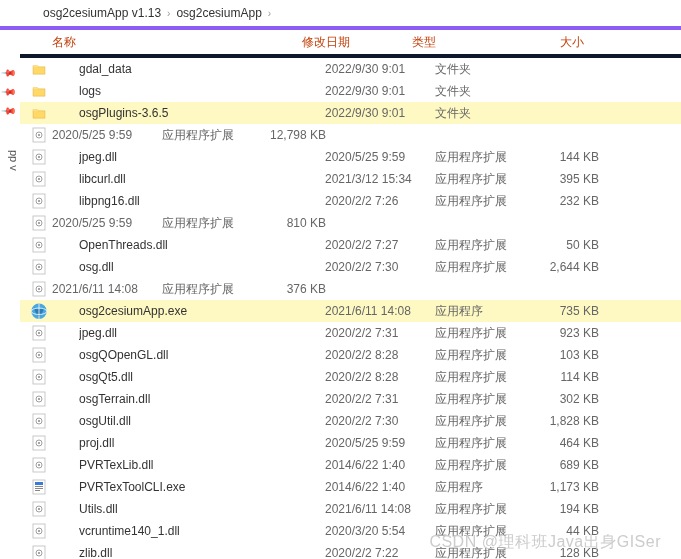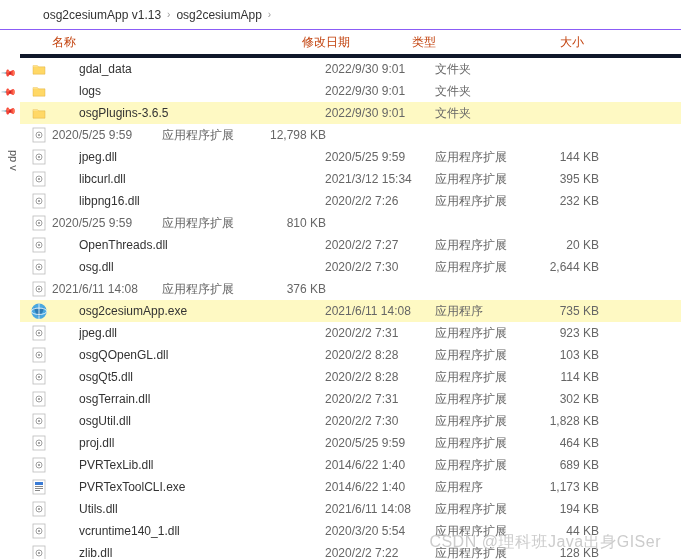--- a/index.html
+++ b/index.html
@@ -1,17 +1,17 @@
 <!DOCTYPE html>
 <html><head>
 <meta charset="utf-8">
 <style>
 * { margin: 0; padding: 0; box-sizing: border-box; }
 body { font-family: "Microsoft YaHei", "Segoe UI", sans-serif; font-size: 12px; background: #fff; color: #333; width: 681px; height: 559px; overflow: hidden; position: relative; }
-.breadcrumb { display: flex; align-items: center; height: 30px; padding: 0 8px 0 40px; border-bottom: 1px solid #8b5cf6; color: #333; }
+.breadcrumb { display: flex; align-items: center; height: 30px; padding: 0 8px 0 40px; border-bottom: 4px solid #8b5cf6; color: #333; }
 .breadcrumb .crumb { padding: 0 3px; cursor: pointer; }
 .breadcrumb .sep { margin: 0 3px; color: #999; font-size: 10px; }
 .main { display: flex; height: calc(100% - 50px); }
 .sidebar { width: 20px; padding-top: 30px; }
 .pin { display: block; margin: 8px 3px; color: #888; font-size: 10px; transform: rotate(45deg); }
 .side-label { position: absolute; left: 0; top: 150px; writing-mode: vertical-rl; font-size: 11px; color: #555; width: 20px; }
 .content { flex: 1; }
 .headers { display: flex; align-items: center; height: 28px; border-bottom: 4px solid #0f172a; color: #c2410c; padding-left: 28px; }
 .headers .col { padding: 0 4px; }
 .col-name { flex: 0 0 250px; }
@@ -158,21 +158,21 @@
           <span class="icon dll-icon">
             <svg viewBox="0 0 14 16">
               <rect x="1" y="1" width="12" height="14" fill="#fff" stroke="#bbb" stroke-width="0.8"></rect>
               <circle cx="7" cy="8" r="3" fill="none" stroke="#888" stroke-width="0.8"></circle>
               <circle cx="7" cy="8" r="1" fill="#888"></circle>
             </svg>
           </span>
           <span class="name">OpenThreads.dll</span>
           <span class="date">2020/2/2 7:27</span>
           <span class="type">应用程序扩展</span>
-          <span class="size">20 KB</span>
+          <span class="size">50 KB</span>
         </div>
         <div class="row">
           <span class="icon dll-icon">
             <svg viewBox="0 0 14 16">
               <rect x="1" y="1" width="12" height="14" fill="#fff" stroke="#bbb" stroke-width="0.8"></rect>
               <circle cx="7" cy="8" r="3" fill="none" stroke="#888" stroke-width="0.8"></circle>
               <circle cx="7" cy="8" r="1" fill="#888"></circle>
             </svg>
           </span>
           <span class="name">osg.dll</span>

